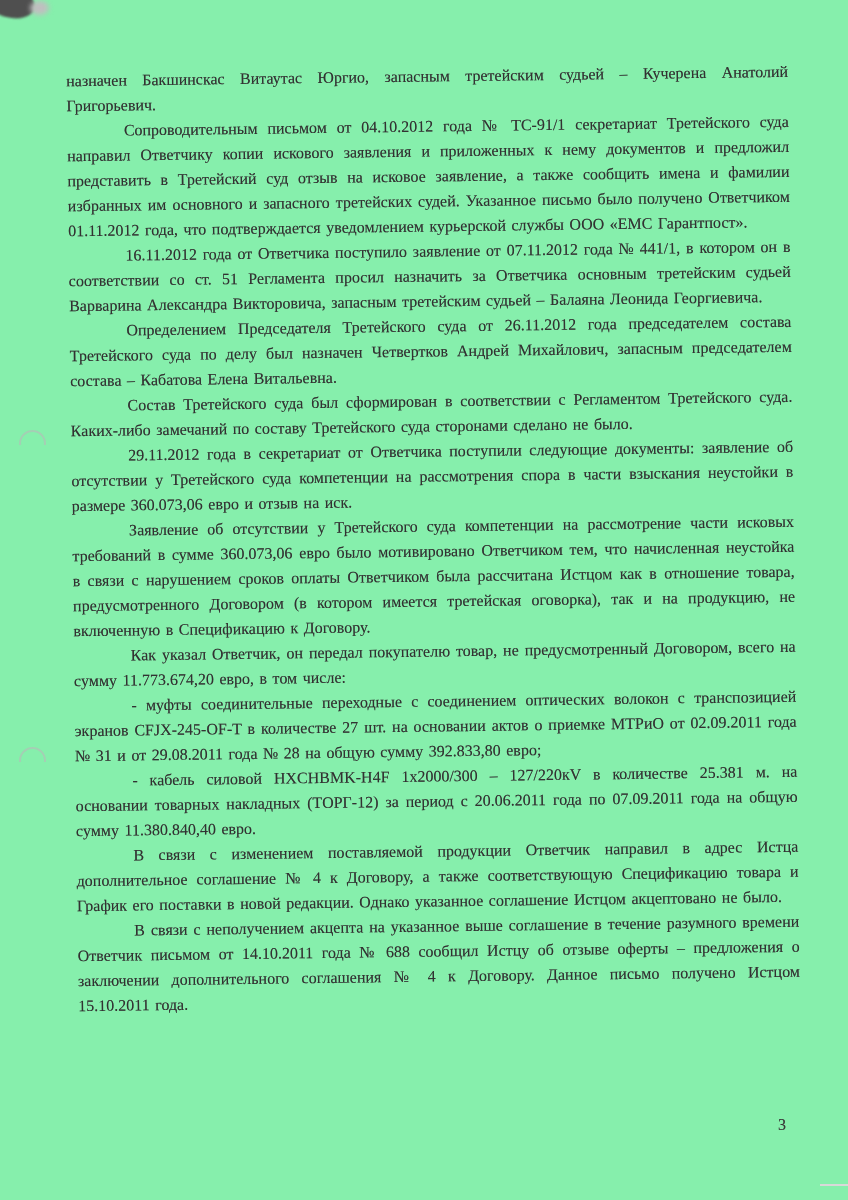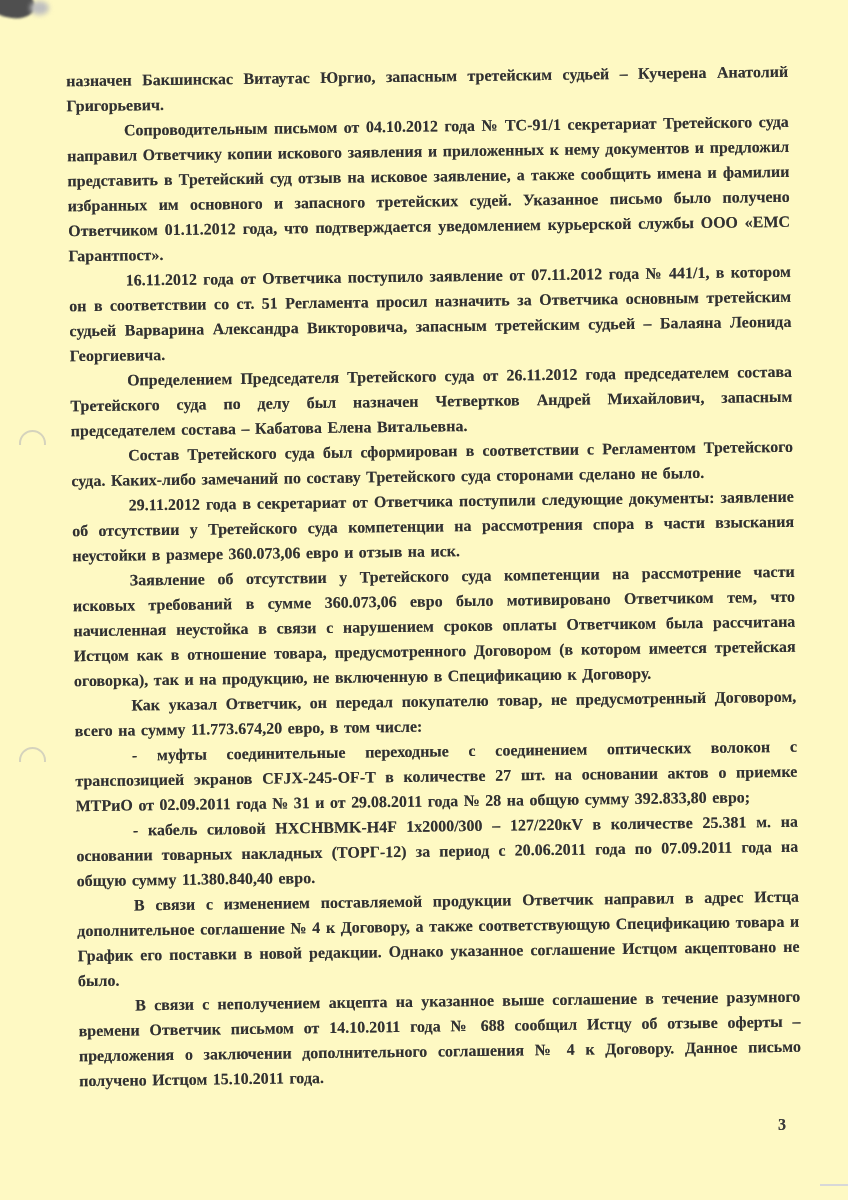--- a/index.html
+++ b/index.html
@@ -5,24 +5,23 @@
   html, body {
     margin: 0;
     padding: 0;
     background: #e9e9e9;
   }
   .page {
     position: relative;
     width: 848px;
     height: 1200px;
     margin: 0 auto;
-    background: #fef9c3;
+    background: #86efac;
     overflow: hidden;
     font-family: "Liberation Serif", "DejaVu Serif", serif;
-    font-weight: bold;
   }
 
   
   .corner-blob {
     position: absolute;
     left: -9px;
     top: -11px;
     width: 44px;
     height: 29px;
     background: #4f4f4f;

